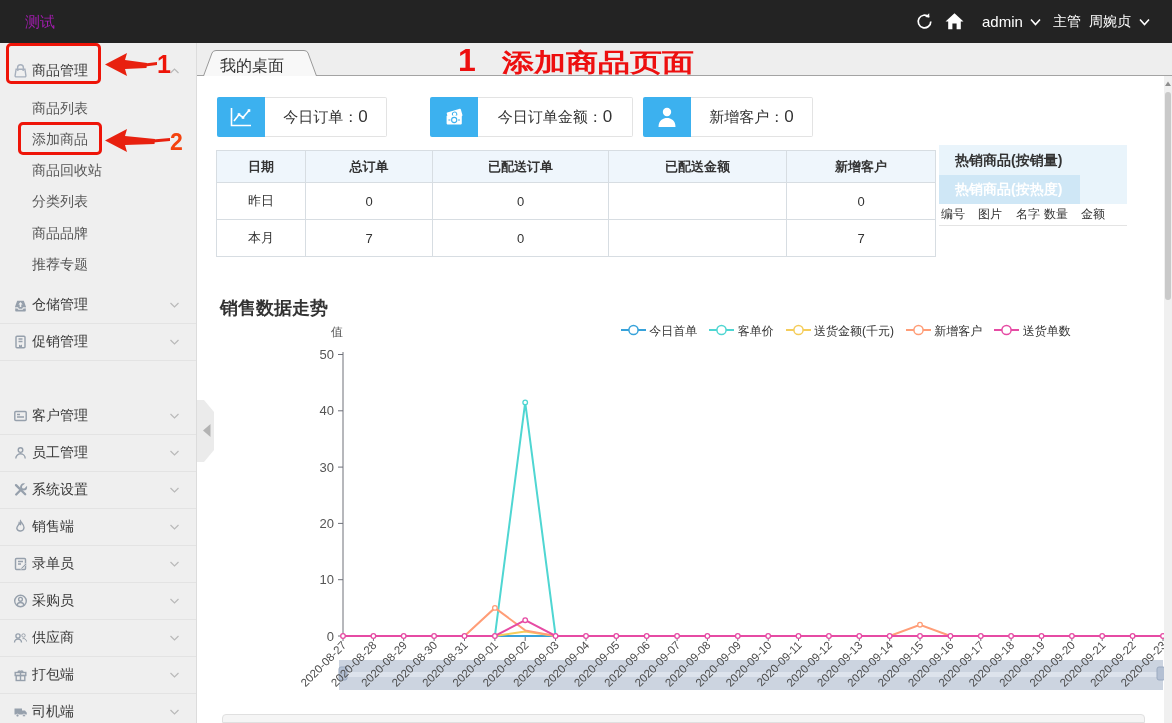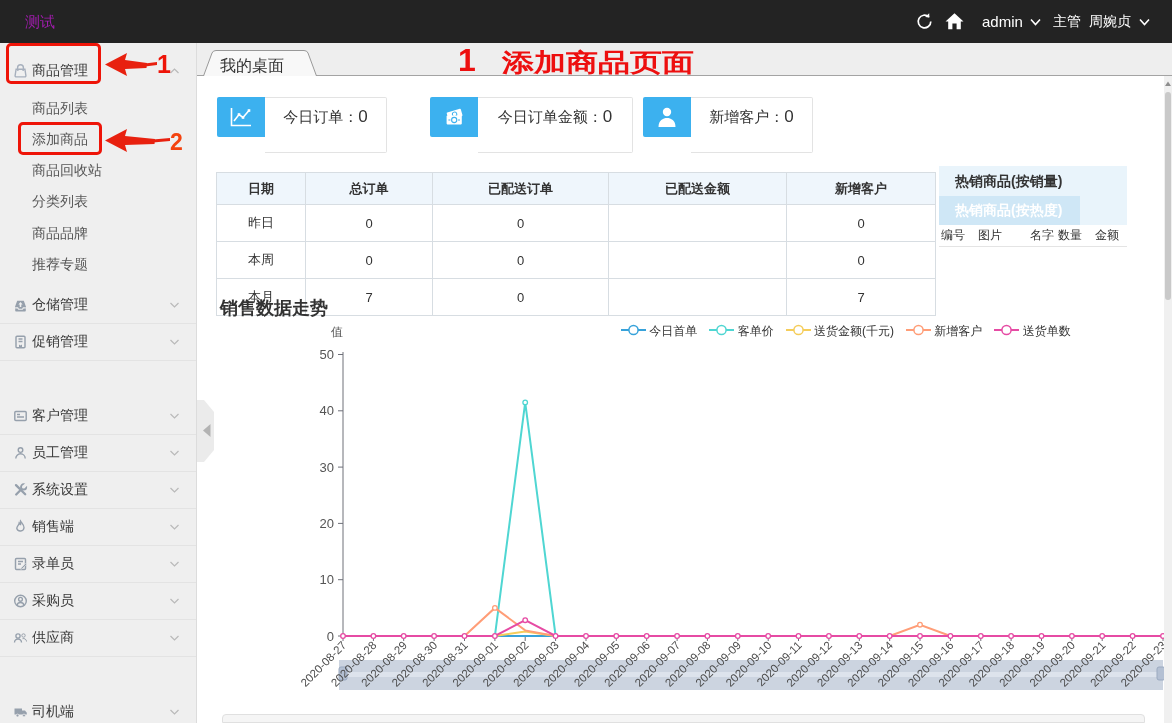--- a/index.html
+++ b/index.html
@@ -15,26 +15,26 @@
 .mitem .ico { position:absolute; left:13px; top:50%; transform:translateY(-50%); width:15px; height:15px; }
 .chev { position:absolute; right:16px; top:50%; transform:translateY(-50%); width:11px; height:11px; }
 .sub { position:absolute; left:32px; font-size:14px; color:#565656; }
 #tabbar { position:absolute; left:197px; top:43px; width:975px; height:33px; background:#eeeeee; border-bottom:1px solid #a3a3a3; }
 #tab1 { position:absolute; left:200px; top:50px; width:122px; height:26px; }
 #tab1 .t { position:absolute; left:0; right:18px; top:6px; text-align:center; font-size:16px; color:#333; }
 #redtitle { position:absolute; left:458px; top:46px; font-size:32px; font-weight:bold; color:#ed0f0f; line-height:29px; }
 #redtitle .cjk { display:inline-block; font-size:25px; transform:scaleX(1.28); transform-origin:0 50%; }
 .card { position:absolute; top:97px; height:40px; }
 .card .ic { position:absolute; left:0; top:0; width:48px; height:40px; background:#3cb1ef; border-radius:2px 0 0 2px; }
-.card .tx { position:absolute; left:48px; top:0; height:56px; background:#fff; border:1px solid #e3e3e3; border-left:none; border-radius:0 2px 2px 0; line-height:38px; text-align:center; font-size:15px; color:#333; }
+.card .tx { position:absolute; left:48px; top:0; height:40px; background:#fff; border:1px solid #e3e3e3; border-left:none; border-radius:0 2px 2px 0; line-height:38px; text-align:center; font-size:15px; color:#333; }
 .card .tx b { font-size:17px; font-weight:normal; }
-#dtable { position:absolute; left:216px; top:150px; border-collapse:collapse; table-layout:fixed;margin-top:22px; }
+#dtable { position:absolute; left:216px; top:150px; border-collapse:collapse; table-layout:fixed; }
 #dtable th { background:#eff6fc; font-weight:bold; }
 #dtable th, #dtable td { border:1px solid #d7dde2; font-size:13px; color:#333; text-align:center; }
-#hotp { position:absolute; left:939px; top:166px; width:188px; height:81px; background:#e9f4fb; }
+#hotp { position:absolute; left:939px; top:145px; width:188px; height:81px; background:#e9f4fb; }
 #hotp .t1 { position:absolute; left:16px; top:7px; font-size:14px; font-weight:bold; color:#333; }
 #hotp .bar { position:absolute; left:0; top:30px; width:141px; height:29px; background:#cfe7f6; color:#fff; font-weight:bold; font-size:14px; line-height:29px; padding-left:16px; }
 #hotp .hd { position:absolute; left:0; top:59px; width:188px; height:22px; background:#fff; border-bottom:1px solid #e4e4e4; font-size:12px; color:#333; line-height:21px; white-space:nowrap; }
 #ctitle { position:absolute; left:220px; top:298px; font-size:18px; font-weight:bold; color:#333; line-height:21px;text-align:center; }
 #legend { position:absolute; left:609px; top:303px; height:16px; font-size:12px; color:#333; white-space:nowrap;margin-top:20px; }
 #legend span.it { margin-left:12px; }
 #botpanel { position:absolute; left:222px; top:714px; width:923px; height:9px; background:#f5f5f5; border:1px solid #e0e0e0; border-radius:4px 4px 0 0; }
 #sbar { position:absolute; left:1164px; top:76px; width:8px; height:647px; background:#f0f0f0; }
 #sthumb { position:absolute; left:1165px; top:92px; width:6px; height:208px; background:#c9c9c9; border-radius:3px; }
 svg { display:block; }
@@ -211,20 +211,35 @@
             <path d="M9.5 8.2 a3 3 0 0 1 4 2.8" fill="none" stroke="#9aa2ac" stroke-width="1"></path>
           </svg>
         </span>
         <span class="txt">供应商</span>
   <span class="chev">
           <svg width="11" height="11" viewBox="0 0 11 11">
             <path d="M1.5 3.5 L5.5 7.5 L9.5 3.5" fill="none" stroke="#b9b9b9" stroke-width="1.2"></path>
           </svg>
         </span>
       </div>
+<div class="mitem" style="top:614px;">
+  <span class="ico">
+          <svg width="15" height="15" viewBox="0 0 15 15">
+            <rect x="2.2" y="5" width="10.6" height="3" fill="none" stroke="#96a0ac" stroke-width="1.4"></rect>
+            <rect x="3.2" y="8" width="8.6" height="5" fill="none" stroke="#96a0ac" stroke-width="1.4"></rect>
+            <path d="M7.5 5 v8 M5 5 C5 3 7.5 3 7.5 5 C7.5 3 10 3 10 5" fill="none" stroke="#96a0ac" stroke-width="1.4"></path>
+          </svg>
+        </span>
+        <span class="txt">打包端</span>
+  <span class="chev">
+          <svg width="11" height="11" viewBox="0 0 11 11">
+            <path d="M1.5 3.5 L5.5 7.5 L9.5 3.5" fill="none" stroke="#b9b9b9" stroke-width="1.2"></path>
+          </svg>
+        </span>
+      </div>
 <div class="mitem" style="top:651px;">
   <span class="ico">
           <svg width="15" height="15" viewBox="0 0 15 15">
             <rect x="1.5" y="4" width="7.5" height="6" fill="#96a0ac"></rect>
             <path d="M9 6 h3 l1.8 2.2 V10 H9 Z" fill="#96a0ac"></path>
             <circle cx="4.5" cy="11" r="1.4" fill="#96a0ac" stroke="#f0f0f0" stroke-width="0.7"></circle>
             <circle cx="11" cy="11" r="1.4" fill="#96a0ac" stroke="#f0f0f0" stroke-width="0.7"></circle>
           </svg>
         </span>
         <span class="txt">司机端</span>
@@ -293,39 +308,32 @@
           <th style="width:149px;">新增客户</th>
         </tr>
     <tr style="height:37px;">
           <td>昨日</td>
           <td>0</td>
           <td>0</td>
           <td></td>
           <td>0</td>
         </tr>
     <tr style="height:37px;">
-          <td>本周</td>
-          <td>0</td>
-          <td>0</td>
-          <td></td>
-          <td>0</td>
-        </tr>
-    <tr style="height:37px;">
           <td>本月</td>
           <td>7</td>
           <td>0</td>
           <td></td>
           <td>7</td>
         </tr>
   </tbody>
     </table>
   <div id="hotp">
     <div class="t1">热销商品(按销量)</div>
     <div class="bar">热销商品(按热度)</div>
-    <div class="hd"><span style="margin-left:2px;">编号</span><span style="margin-left:13px;">图片</span><span style="margin-left:28px;font-family:Liberation Serif, serif;">名字</span><span style="margin-left:4px;">数量</span><span style="margin-left:13px;">金额</span></div>
+    <div class="hd"><span style="margin-left:2px;">编号</span><span style="margin-left:13px;">图片</span><span style="margin-left:14px;font-family:Liberation Serif, serif;">名字</span><span style="margin-left:4px;">数量</span><span style="margin-left:13px;">金额</span></div>
   </div>
   <div id="ctitle">销售数据走势</div>
   <div id="legend"><span class="it"><svg width="25" height="12" viewBox="0 0 25 12" style="vertical-align:-1px;">
           <line x1="0" y1="6" x2="25" y2="6" stroke="#37a2da" stroke-width="2"></line>
           <circle cx="12.5" cy="6" r="4.6" fill="#fff" stroke="#37a2da" stroke-width="1.5"></circle>
         </svg>&nbsp;今日首单</span><span class="it"><svg width="25" height="12" viewBox="0 0 25 12" style="vertical-align:-1px;">
           <line x1="0" y1="6" x2="25" y2="6" stroke="#4fd6d2" stroke-width="2"></line>
           <circle cx="12.5" cy="6" r="4.6" fill="#fff" stroke="#4fd6d2" stroke-width="1.5"></circle>
         </svg>&nbsp;客单价</span><span class="it"><svg width="25" height="12" viewBox="0 0 25 12" style="vertical-align:-1px;">
           <line x1="0" y1="6" x2="25" y2="6" stroke="#f5cd5a" stroke-width="2"></line>

